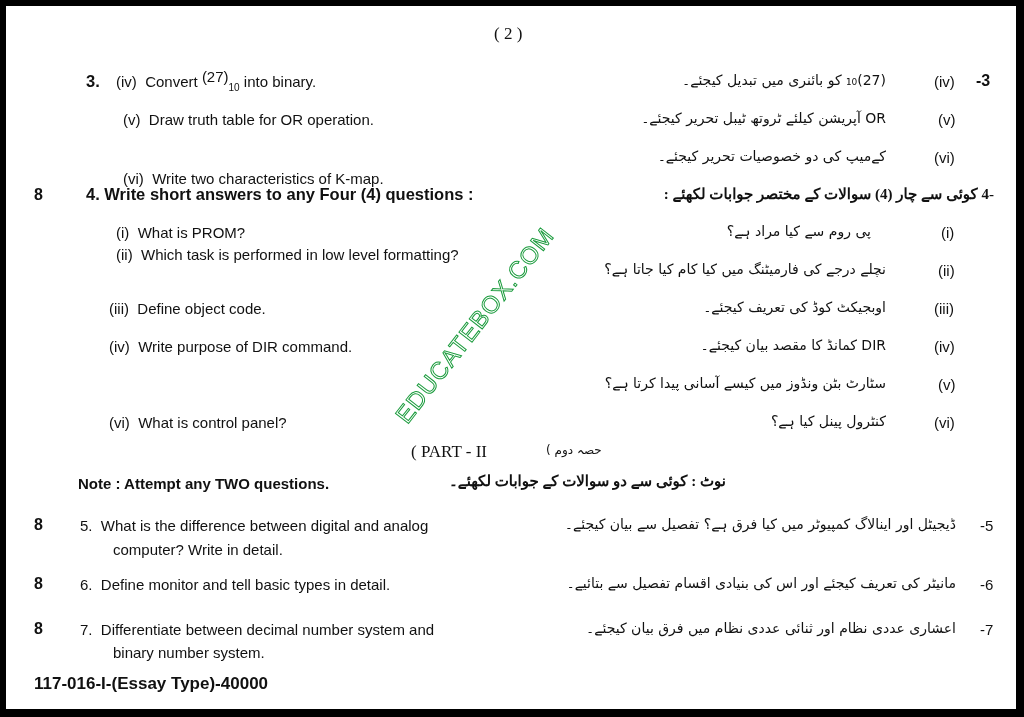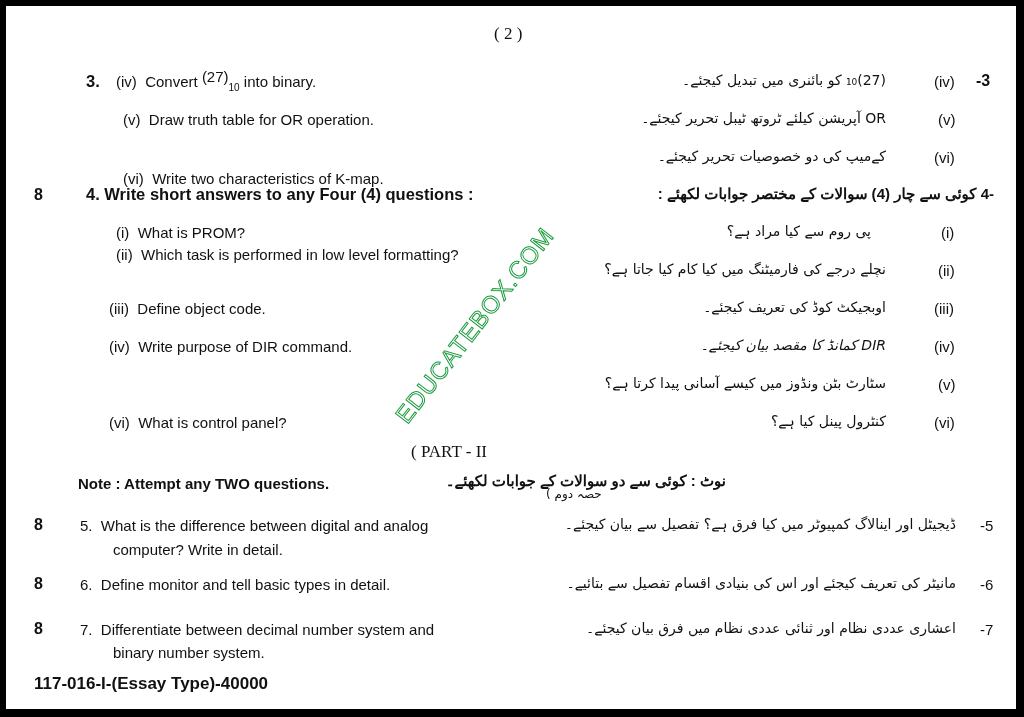--- a/index.html
+++ b/index.html
@@ -6,21 +6,21 @@
     body { width: 1024px; height: 717px; overflow: hidden; }
     .page {
       position: absolute; left: 4px; top: 4px; width: 1014px; height: 707px;
       background: #fff; border: 2px solid #000; box-sizing: border-box;
       color: #111; font-family: "Liberation Sans", sans-serif;
     }
     .abs { position: absolute; white-space: nowrap; }
     .en { font-family: "Liberation Sans", sans-serif; font-size: 15px; }
     .enb { font-family: "Liberation Sans", sans-serif; font-size: 16.5px; font-weight: bold; }
     .ur { font-family: "DejaVu Sans", sans-serif; font-size: 14px; direction: rtl; unicode-bidi: embed; }
-    .urb { font-family: Liberation Sans, sans-serif; font-size: 15px; font-weight: bold; direction: rtl; unicode-bidi: embed; }
+    .urb { font-family: Liberation Serif, serif; font-size: 15px; font-weight: bold; direction: rtl; unicode-bidi: embed; }
     .rn { font-family: "Liberation Sans", sans-serif; font-size: 15px; }
     .mk { font-family: "Liberation Sans", sans-serif; font-size: 16px; font-weight: bold; }
     .serif { font-family: "Liberation Serif", serif; font-size: 17px; }
     sub { font-size: 10px; }
     .sup27 { font-size: 15px; position: relative; top: -5px; }
     .watermark {
       position: absolute; left: 395px; top: 400px;
       transform: rotate(-52deg); transform-origin: left center;
       font-family: "Liberation Sans", sans-serif; font-size: 24px;
       color: transparent; -webkit-text-stroke: 1px #1a9b3c;
@@ -63,29 +63,29 @@
   <div class="abs en" style="left:103px; top:294px;"><span>(iii)</span>&nbsp; <span>Define object code.</span></div>
   <div class="abs en" style="left:103px; top:332px;"><span>(iv)</span>&nbsp; <span>Write purpose of DIR command.</span></div>
   <div class="abs en" style="left:103px; top:408px;"><span>(vi)</span>&nbsp; <span>What is control panel?</span></div>
 
   <div class="abs ur" style="right:145px; top:217px;">پی روم سے کیا مراد ہے؟</div>
   <div class="abs rn" style="left:935px; top:218px;">(i)</div>
   <div class="abs ur" style="right:130px; top:255px;">نچلے درجے کی فارمیٹنگ میں کیا کام کیا جاتا ہے؟</div>
   <div class="abs rn" style="left:932px; top:256px;">(ii)</div>
   <div class="abs ur" style="right:130px; top:293px;">اوبجیکٹ کوڈ کی تعریف کیجئے۔</div>
   <div class="abs rn" style="left:928px; top:294px;">(iii)</div>
-  <div class="abs ur" style="right:130px; top:331px;font-style:italic;">DIR کمانڈ کا مقصد بیان کیجئے۔</div>
+  <div class="abs ur" style="right:130px; top:331px;">DIR کمانڈ کا مقصد بیان کیجئے۔</div>
   <div class="abs rn" style="left:928px; top:332px;">(iv)</div>
   <div class="abs ur" style="right:130px; top:369px;text-align:center;">سٹارٹ بٹن ونڈوز میں کیسے آسانی پیدا کرتا ہے؟</div>
   <div class="abs rn" style="left:932px; top:370px;">(v)</div>
   <div class="abs ur" style="right:130px; top:407px;">کنٹرول پینل کیا ہے؟</div>
   <div class="abs rn" style="left:928px; top:408px;">(vi)</div>
 
   <div class="abs serif" style="left:405px; top:436px;">( PART - II</div>
-  <div class="abs ur" style="left:540px; top:437px; font-size:12px;margin-top:44px;">حصہ دوم )</div>
+  <div class="abs ur" style="left:540px; top:437px; font-size:12px;">حصہ دوم )</div>
   <div class="abs enb" style="left:72px; top:469px; font-size:15px;">Note :  Attempt any TWO questions.</div>
   <div class="abs urb" style="right:290px; top:466px;">نوٹ : کوئی سے دو سوالات کے جوابات لکھئے۔</div>
 
   <div class="abs mk" style="left:28px; top:510px;">8</div>
   <div class="abs en" style="left:74px; top:511px;"><span>5.</span>&nbsp; <span>What is the difference between digital and analog</span></div>
   <div class="abs en" style="left:107px; top:535px;">computer? Write  in  detail.</div>
   <div class="abs ur" style="right:60px; top:510px;">ڈیجیٹل اور اینالاگ کمپیوٹر میں کیا فرق ہے؟ تفصیل سے بیان کیجئے۔</div>
   <div class="abs rn" style="left:974px; top:511px;">-5</div>
 
   <div class="abs mk" style="left:28px; top:569px;">8</div>

